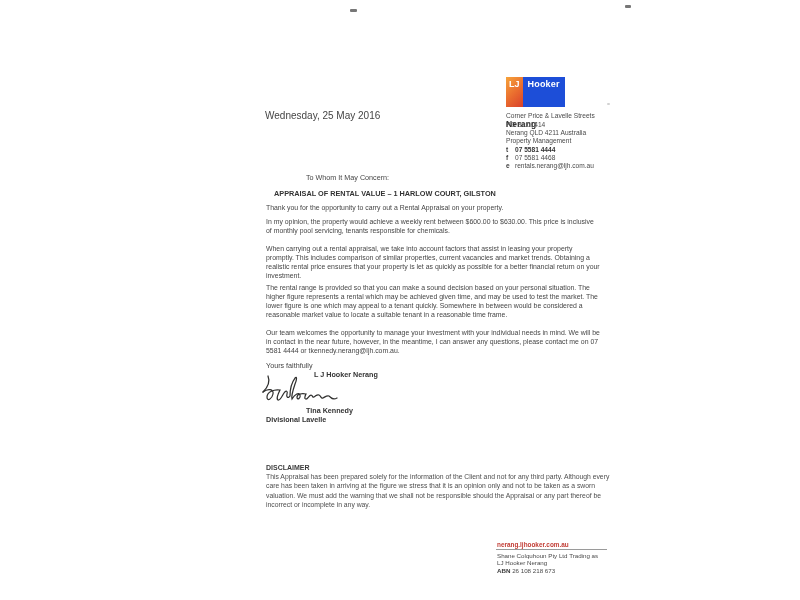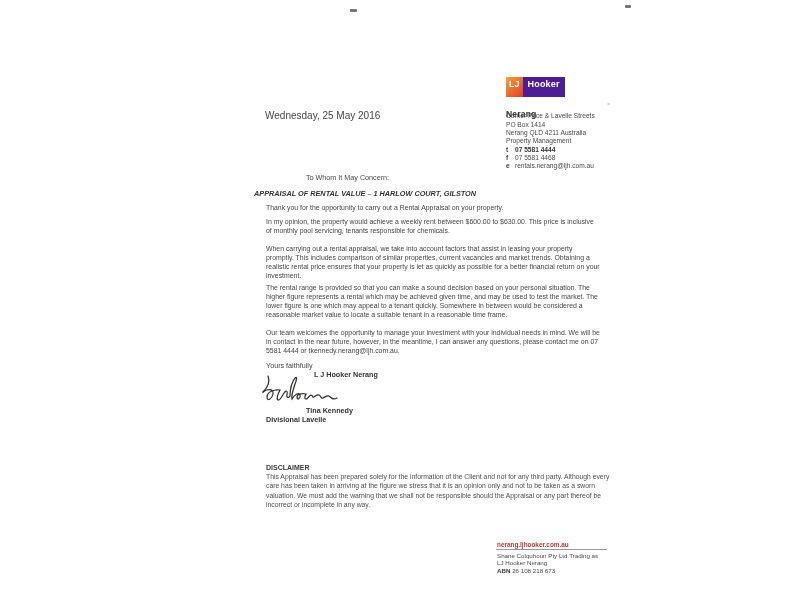--- a/index.html
+++ b/index.html
@@ -8,28 +8,28 @@
     background:#ffffff;
     font-family:"Liberation Sans", sans-serif;
     color:#3d3d3d;
   }
   .abs{position:absolute;}
 
   
   .artifact{position:absolute;background:#4a4a4a;opacity:.75;border-radius:1px;}
 
   
-  .logo{display:flex;height:20px;align-items:stretch;}
+  .logo{display:flex;height:30px;align-items:stretch;}
   .logo-lj{
     background:linear-gradient(135deg,#f6a33a 0%,#e96a2e 55%,#d8402c 100%);
     color:#fff;font-weight:bold;font-size:9px;line-height:14px;
     padding:0 3px;letter-spacing:0;
   }
   .logo-hooker{
-    background:#4c1d95;color:#fff;font-weight:bold;font-size:9px;line-height:14px;
+    background:#1d4ed8;color:#fff;font-weight:bold;font-size:9px;line-height:14px;
     padding:0 5px;letter-spacing:.2px;
   }
   .office-name{font-size:8.5px;font-weight:bold;color:#2e2e2e;letter-spacing:.2px;}
   .addr-line{font-size:6.6px;line-height:8.6px;color:#4a4a4a;}
   .dept{font-size:6.6px;color:#4a4a4a;}
   .contact-row{display:flex;font-size:6.6px;line-height:7.8px;color:#4a4a4a;}
   .contact-label{width:9px;font-weight:bold;color:#3d3d3d;}
   .contact-strong{font-weight:bold;color:#333;}
 
   
@@ -87,21 +87,21 @@
   <div class="contact-row">
     <span class="contact-label">e</span>
     <span>rentals.nerang@ljh.com.au</span>
   </div>
 </div>
 
 <div class="abs date" style="left:265px;top:110px;">Wednesday, 25 May 2016</div>
 
 <div class="abs saluation" style="left:266px;top:173px;">To Whom It May Concern:</div>
 
-<div class="abs subject" style="left:254px;top:189px;font-style:italic;">APPRAISAL OF RENTAL VALUE – 1 HARLOW COURT, GILSTON</div>
+<div class="abs subject" style="left:274px;top:189px;">APPRAISAL OF RENTAL VALUE – 1 HARLOW COURT, GILSTON</div>
 
 <p class="abs para" style="left:266px;top:203px;">Thank you for the opportunity to carry out a Rental Appraisal on your property.</p>
 <p class="abs para" style="left:266px;top:217px;">In my opinion, the property would achieve a weekly rent between $600.00 to $630.00. This price is inclusive of monthly pool servicing, tenants responsible for chemicals.</p>
 <p class="abs para" style="left:266px;top:244px;">When carrying out a rental appraisal, we take into account factors that assist in leasing your property promptly. This includes comparison of similar properties, current vacancies and market trends. Obtaining a realistic rental price ensures that your property is let as quickly as possible for a better financial return on your investment.</p>
 <p class="abs para" style="left:266px;top:283px;">The rental range is provided so that you can make a sound decision based on your personal situation. The higher figure represents a rental which may be achieved given time, and may be used to test the market. The lower figure is one which may appeal to a tenant quickly. Somewhere in between would be considered a reasonable market value to locate a suitable tenant in a reasonable time frame.</p>
 <p class="abs para" style="left:266px;top:328px;">Our team welcomes the opportunity to manage your investment with your individual needs in mind. We will be in contact in the near future, however, in the meantime, I can answer any questions, please contact me on 07 5581 4444 or tkennedy.nerang@ljh.com.au.</p>
 
 <div class="abs closing" style="left:266px;top:361px;">Yours faithfully</div>
 <div class="abs company-line" style="left:266px;top:370px;padding-left:48px;">L J Hooker Nerang</div>
 

